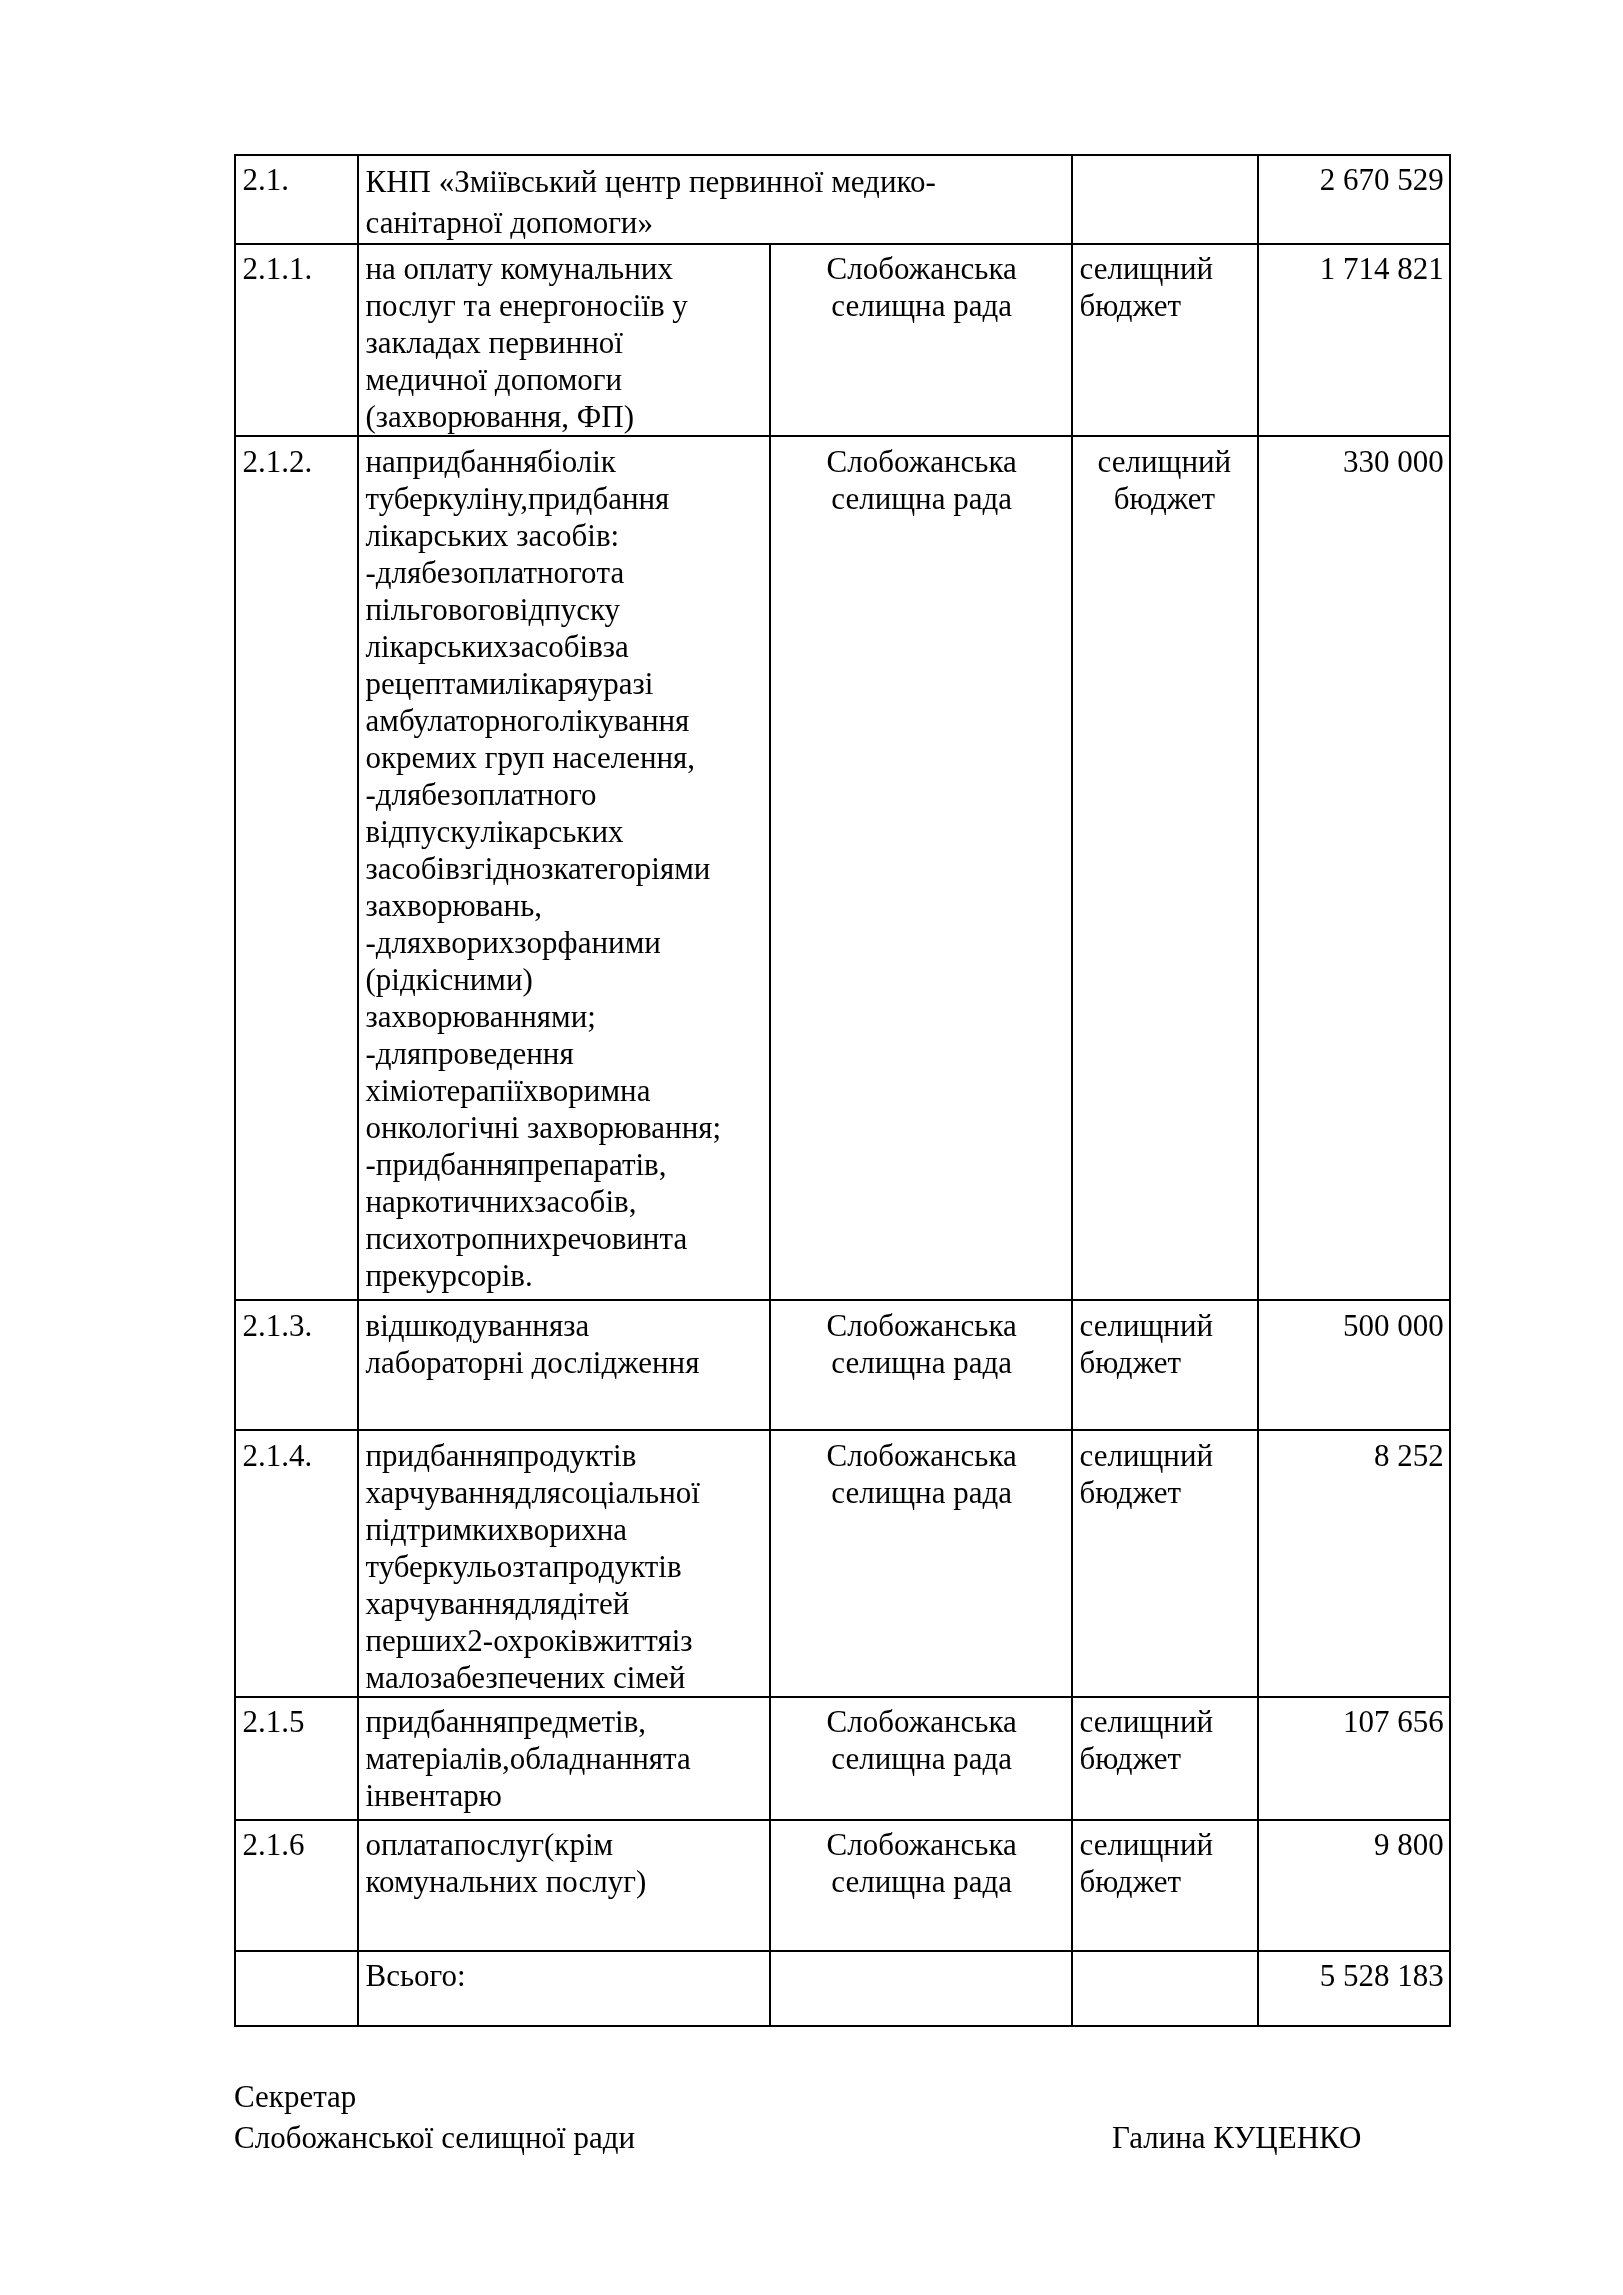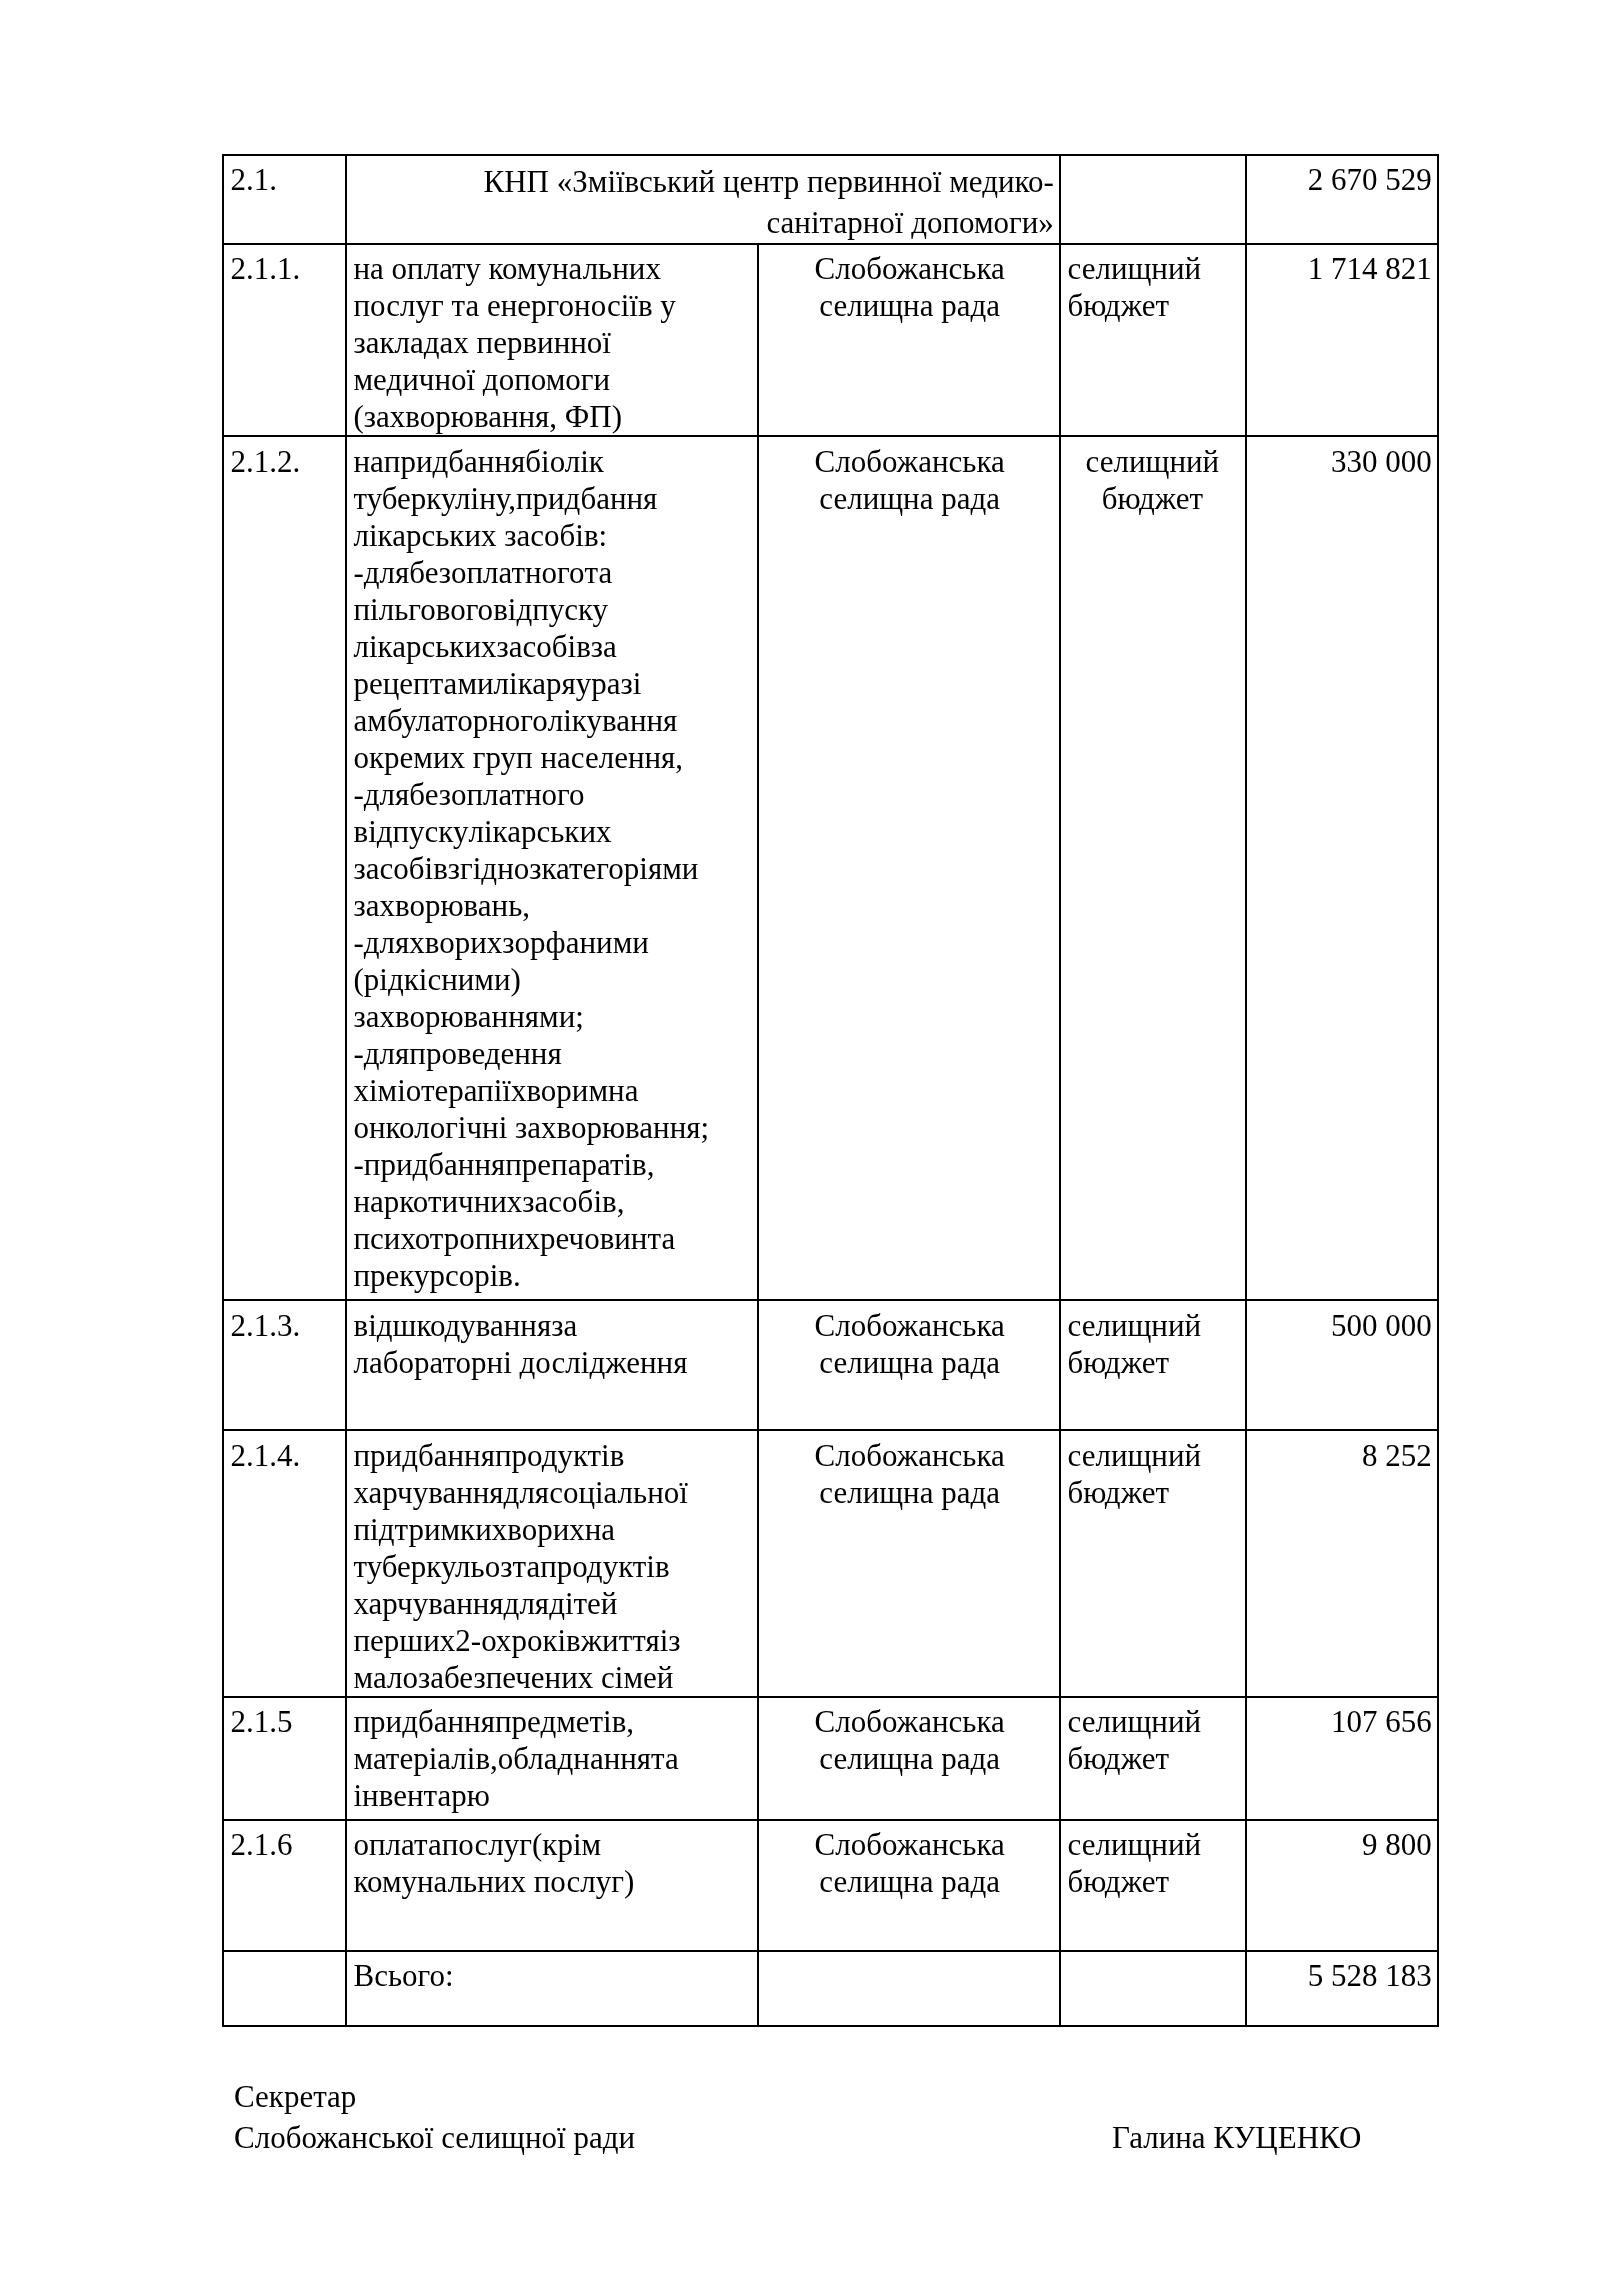--- a/index.html
+++ b/index.html
@@ -5,41 +5,41 @@
   html,body{margin:0;padding:0;}
   body{
     width:1623px;height:2295px;
     background:#ffffff;
     font-family:"Liberation Serif","DejaVu Serif",serif;
     color:#000;
     position:relative;
   }
   .page{position:absolute;inset:0;background:#fff;}
   table.budget{
-    position:absolute;left:222px;top:154px;
+    position:absolute;left:234px;top:154px;
     width:1216px;
     border-collapse:collapse;
     table-layout:fixed;
   }
   table.budget td{
     border:2px solid #000;
     border-top-width:2.6px;
     border-bottom-width:2.6px;
     vertical-align:top;
     box-sizing:border-box;
     font-size:31px;
     line-height:37px;
     padding:5.2px 5.2px 0 6.5px;
     overflow:hidden;
   }
   td.cell-num{padding-left:7.9px;}
   td.cell-desc{padding-left:9.2px;padding-right:7.9px;}
   td.cell-desc .line{min-height:37px;}
   td.cell-desc .line.plain{text-align:left;white-space:nowrap;}
-  td.cell-desc .line.center{text-align:right;white-space:nowrap;}
+  td.cell-desc .line.center{text-align:left;white-space:nowrap;}
   td.cell-desc .line.spread{display:flex;justify-content:flex-start;}
   td.cell-desc.merged .line{line-height:41px;min-height:41px;}
   td.cell-exec{text-align:center;line-height:39px;padding-left:3.9px;padding-right:3.9px;}
   td.cell-budget{line-height:39px;padding-left:10.5px;padding-right:3.9px;}
   td.cell-budget.center{text-align:center;padding-left:3.9px;}
   td.cell-amount{text-align:right;line-height:39px;padding-left:2.6px;padding-right:2.6px;}
   .footer{
     position:absolute;left:234px;top:2076px;width:1216px;
     font-size:31px;line-height:41px;
   }

